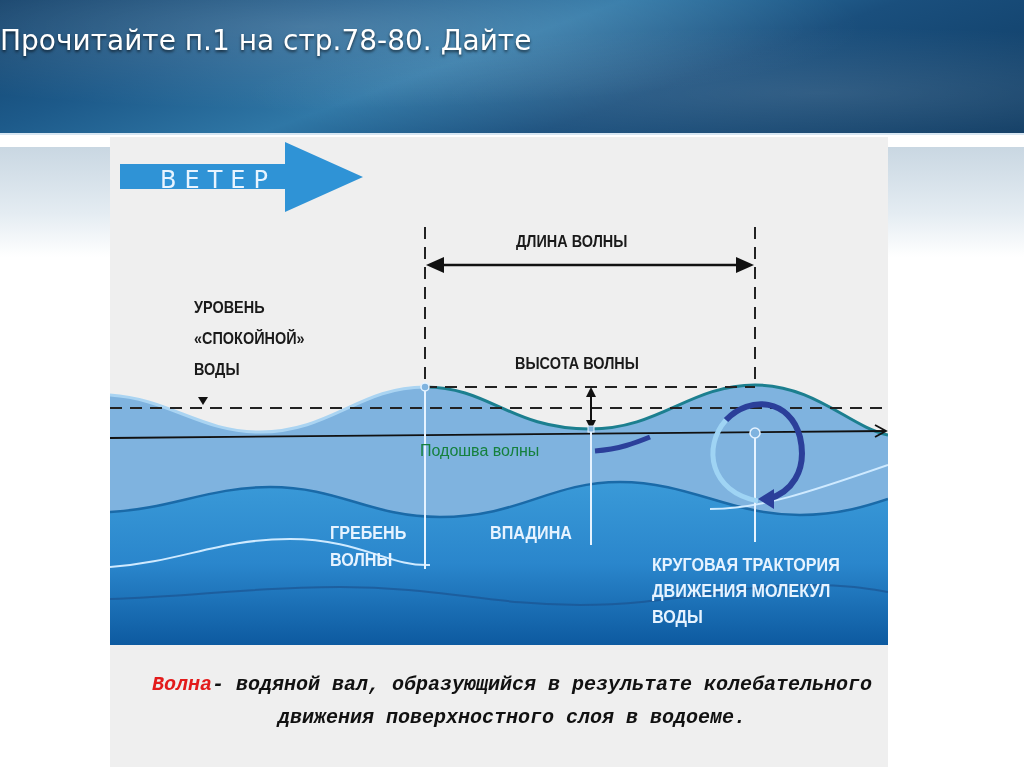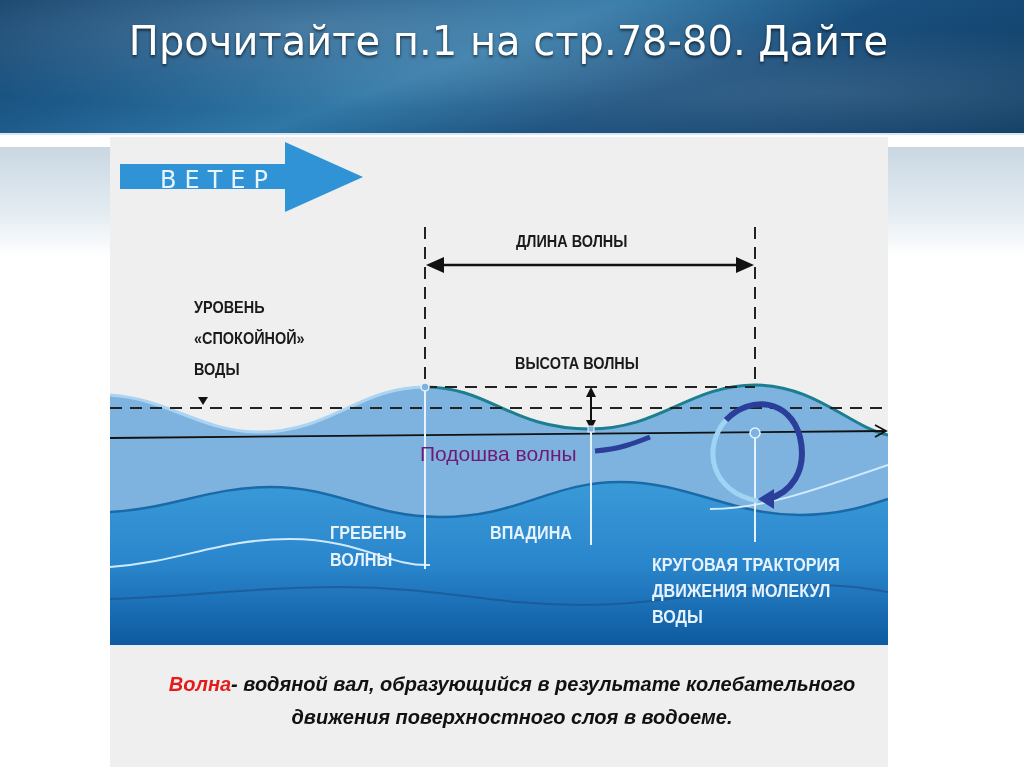--- a/index.html
+++ b/index.html
@@ -3,34 +3,34 @@
 <meta charset="utf-8">
 <style>
   html,body{margin:0;padding:0;}
   body{width:1024px;height:767px;position:relative;overflow:hidden;background:#ffffff;font-family:"DejaVu Sans",sans-serif;}
   .header{position:absolute;left:0;top:0;width:1024px;height:133px;
     background:linear-gradient(160deg,#0f3e68 0%,#1d5a8a 25%,#2f77a6 45%,#1a4f7d 65%,#0d3a62 100%);
     border-bottom:2px solid #d7e6f2;}
   .header::after{content:"";position:absolute;left:0;top:0;right:0;bottom:0;
     background:radial-gradient(ellipse at 30% 20%,rgba(255,255,255,0.18),rgba(255,255,255,0) 55%),
                radial-gradient(ellipse at 80% 70%,rgba(255,255,255,0.12),rgba(255,255,255,0) 50%);}
-  .title{position:absolute;left:0;top:16px;width:888px;text-align:right;color:#ffffff;
-    font-family:"DejaVu Sans",sans-serif;font-size:40px;line-height:50px;font-weight:normal;z-index:2;
+  .title{position:absolute;left:0;top:16px;width:888px;text-align:left;color:#ffffff;
+    font-family:"DejaVu Sans",sans-serif;font-size:28px;line-height:50px;font-weight:normal;z-index:2;
     text-shadow:0 2px 3px rgba(0,0,0,0.6);letter-spacing:0px;}
   .side-strip{position:absolute;top:147px;width:110px;height:110px;
     background:linear-gradient(180deg,#c9d7e2 0%,#e4ecf2 60%,#ffffff 100%);}
   .side-left{left:0;}
   .side-right{left:888px;width:136px;}
   .diagram{position:absolute;left:110px;top:137px;width:778px;height:640px;background:#efefef;overflow:hidden;}
   .diagram svg{position:absolute;left:0;top:0;}
   .lbl{position:absolute;font-family:"Liberation Sans",sans-serif;font-weight:bold;color:#1a1a1a;font-size:17px;line-height:22px;transform:scaleX(0.85);transform-origin:left top;white-space:nowrap;}
   .lbl.white{color:#e6f3ff;font-size:19px;line-height:26px;}
   .wind-text{position:absolute;left:50px;top:28px;color:#e8f4ff;font-family:"DejaVu Sans",sans-serif;font-size:24px;letter-spacing:8px;line-height:30px;}
-  .trough-base{position:absolute;left:310px;top:305px;font-family:"Liberation Sans",sans-serif;font-size:21px;color:#701a75;white-space:nowrap;}
-  .definition{position:absolute;left:0;top:668px;width:1024px;text-align:center;font-family:Liberation Sans, sans-serif;font-weight:bold;font-style:italic;font-size:20px;line-height:33px;color:#111;}
+  .trough-base{position:absolute;left:310px;top:305px;font-family:"Liberation Sans",sans-serif;font-size:16px;color:#15803d;white-space:nowrap;}
+  .definition{position:absolute;left:0;top:668px;width:1024px;text-align:center;font-family:Liberation Mono, monospace;font-weight:bold;font-style:italic;font-size:20px;line-height:33px;color:#111;}
   .definition .term{color:#e31b1b;}
 </style>
 </head>
 <body>
 
 <div class="header">
   <div class="title">
     <div>Прочитайте п.1 на стр.78-80. Дайте</div>
   </div>
 </div>

